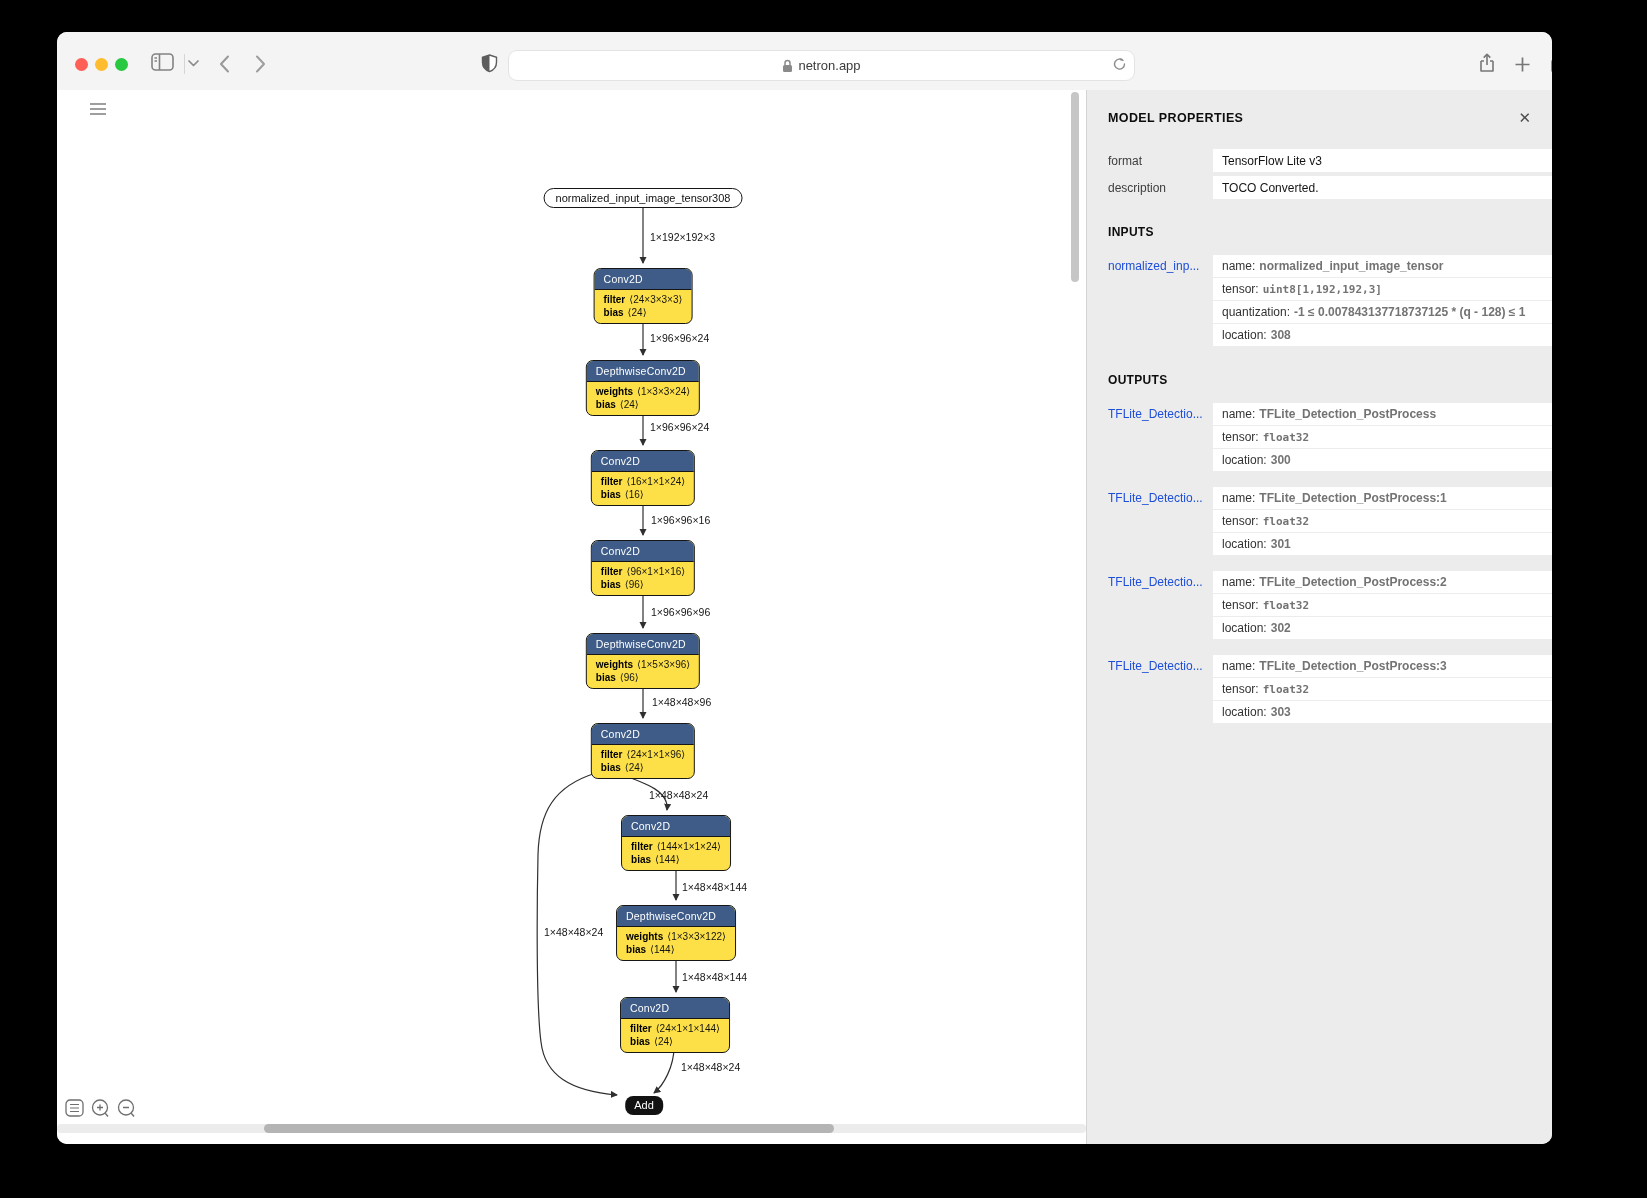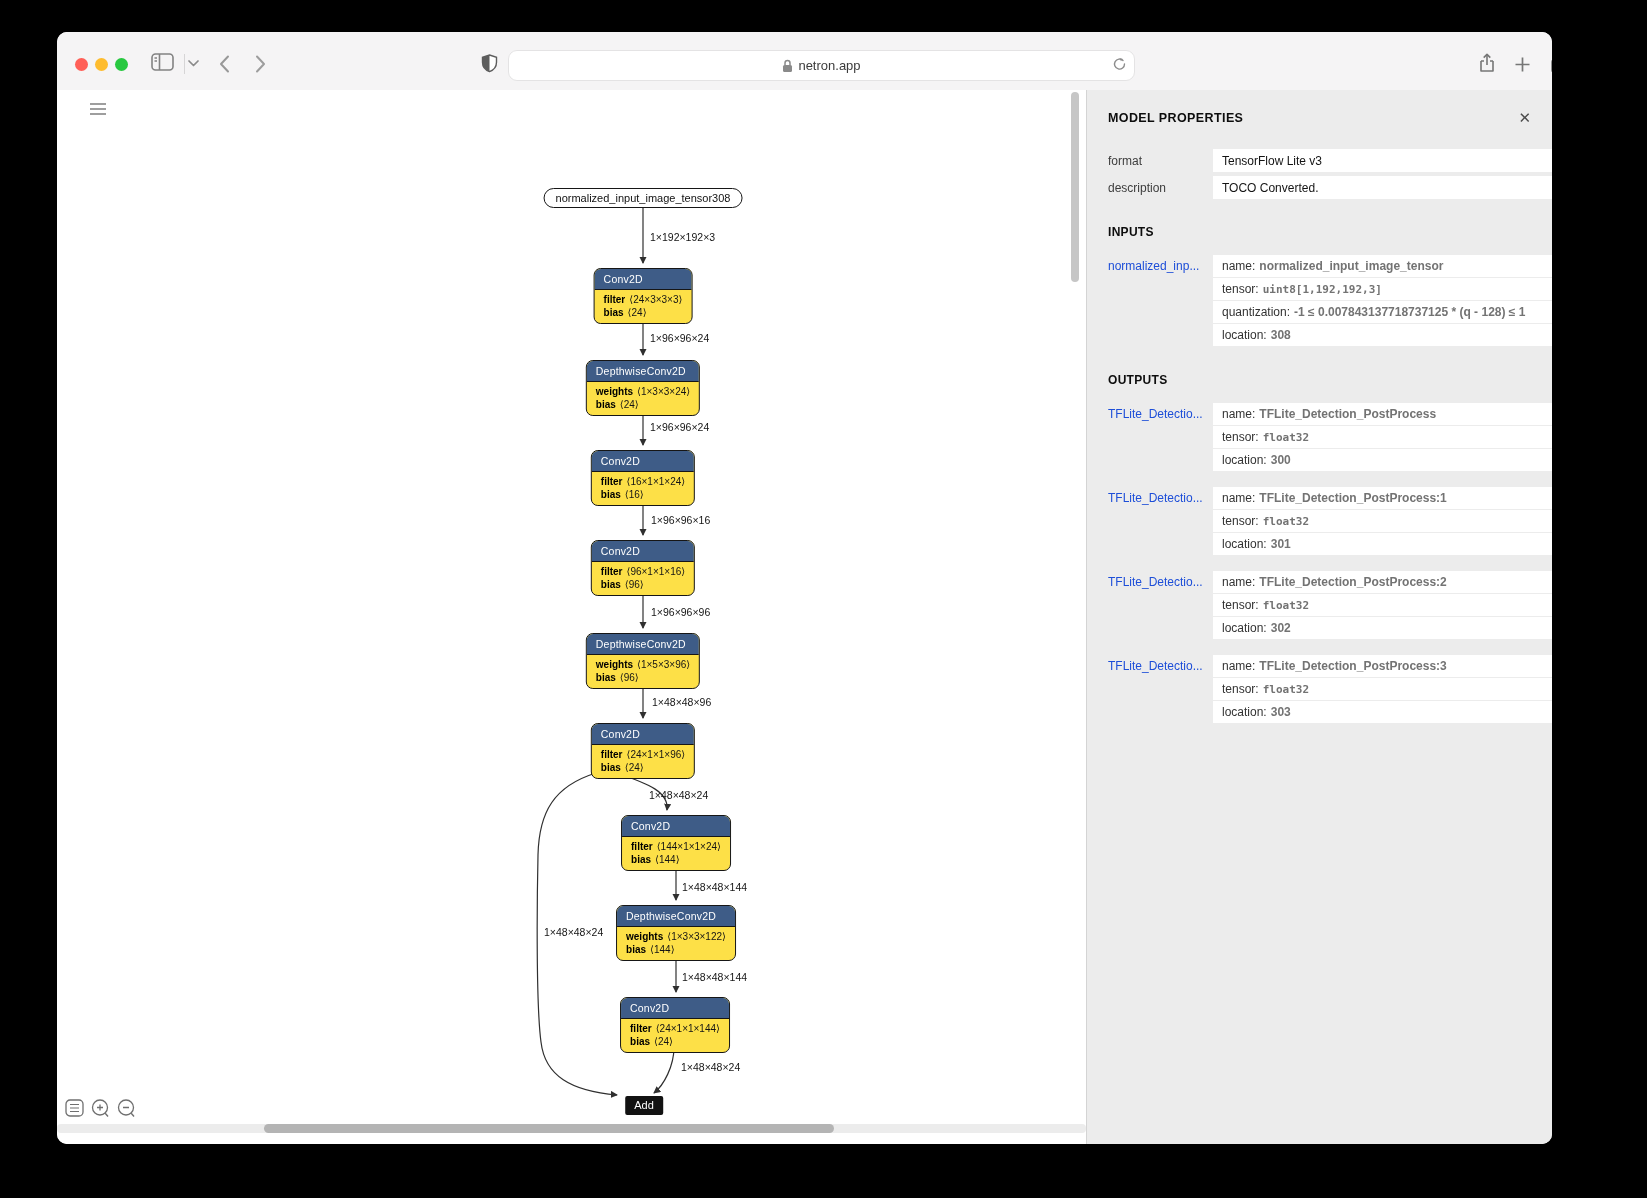--- a/index.html
+++ b/index.html
@@ -25,21 +25,21 @@
   .gedges{position:absolute;left:0;top:0;}
   .gnode{position:absolute;transform:translateX(-50%);border:1px solid #161616;border-radius:7px;
          background:#fde047;white-space:nowrap;}
   .gnode-h{background:#3e5c87;color:#fff;font-size:10.5px;padding:4px 9px;border-radius:6px 6px 0 0;
            border-bottom:1px solid #161616;letter-spacing:.2px;}
   .gnode-b{padding:3px 9px 4px;font-size:10px;line-height:13px;color:#141414;}
   .gnode-b b{font-weight:700;margin-right:4px;color:#000;}
   .gpill{position:absolute;transform:translateX(-50%);border:1px solid #161616;border-radius:10px;
          background:#fff;font-size:11px;color:#111;padding:3px 11px;white-space:nowrap;}
   .gadd{position:absolute;transform:translateX(-50%);background:#121212;color:#fff;font-size:11px;
-        padding:3px 9px 4px;border-radius:2px;}
+        padding:3px 9px 4px;border-radius:8px;}
   .elabel{position:absolute;transform:translateY(-50%);font-size:10.5px;color:#141414;white-space:nowrap;}
   .hamburger{position:absolute;left:28px;top:8px;background:none;border:none;padding:4px;}
   .gctl{position:absolute;background:none;border:none;padding:0;}
   .vscroll{position:absolute;left:1014px;top:2px;width:8px;height:190px;border-radius:4px;background:#c6c6c6;}
   .htrack{position:absolute;left:0;bottom:11px;width:1029px;height:9px;background:#ececec;border-radius:4px;}
   .hthumb{position:absolute;left:207px;bottom:11px;width:570px;height:9px;background:#b4b4b4;border-radius:4.5px;}
   
   .p-head{display:flex;justify-content:space-between;align-items:center;}
   .p-title{font-size:12.5px;font-weight:700;color:#0d0d0d;letter-spacing:.4px;}
   .p-close{background:none;border:none;font-size:15px;color:#4c4c4c;padding:0;line-height:1;}

